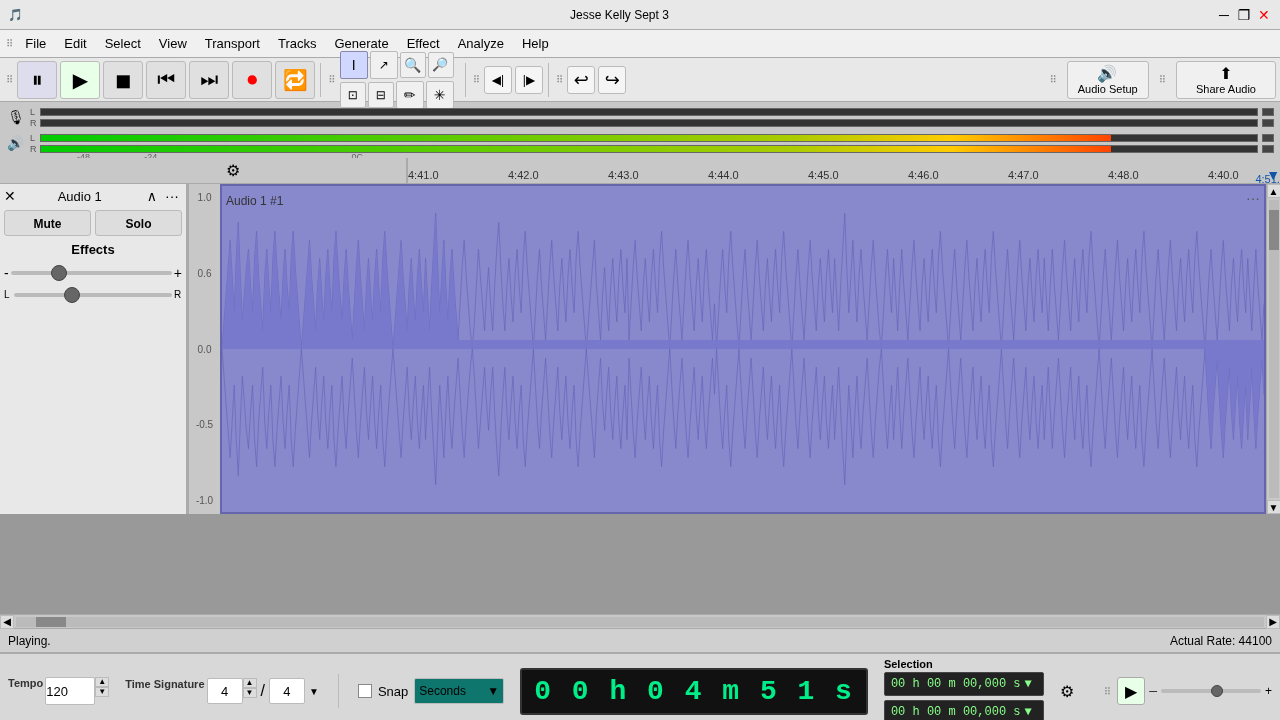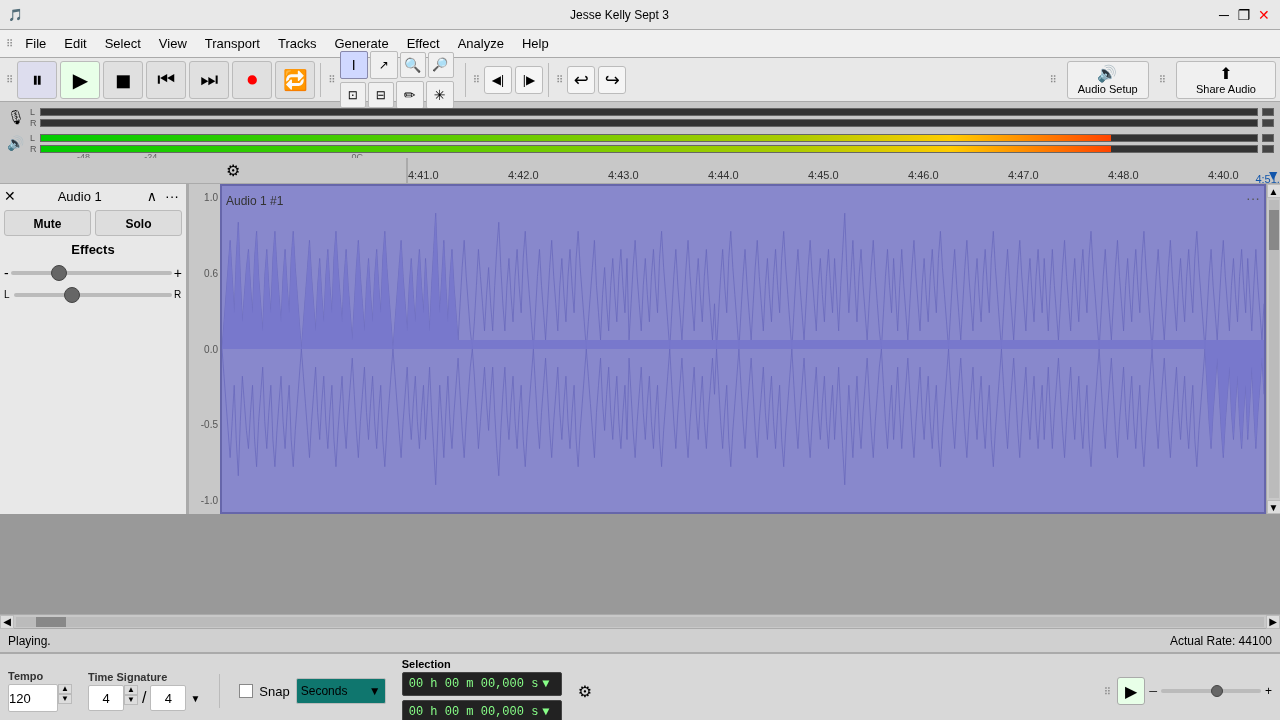--- a/index.html
+++ b/index.html
@@ -144,21 +144,21 @@
       position: absolute; top: 8px; left: 4px; font-size: 12px; color: #333; z-index: 5;
     }
     #track-menu-btn {
       position: absolute; top: 4px; right: 4px; font-size: 14px; cursor: pointer; z-index: 5; color: #555;
     }
 
     
     #yaxis {
       width: 32px; min-width: 32px; background: #c8c8c8;
       display: flex; flex-direction: column; justify-content: space-between;
-      padding: 8px 2px; font-size: 10px; color: #555; text-align: right;
+      padding: 8px 2px; font-size: 10px; color: #555; text-align: center;
       border-left: 1px solid #aaa;
     }
 
     
     #hscrollbar {
       width: 100%; height: 14px; background: #c8c8c8; display: flex; align-items: center;
       border-top: 1px solid #aaa;
     }
     .scroll-arrow { width: 14px; height: 14px; background: #ddd; border: 1px solid #bbb; display: flex; align-items: center; justify-content: center; font-size: 10px; cursor: pointer; }
     .scroll-track { flex: 1; height: 10px; background: #bbb; margin: 0 2px; position: relative; }
@@ -175,21 +175,21 @@
     }
 
     
     #footer {
       width: 100%; height: 76px; background: #d8d8d8;
       display: flex; align-items: center; padding: 0 8px; gap: 16px;
       border-top: 2px solid #aaa;
     }
 
     
-    .tempo-section, .timesig-section { display: flex; flex-direction: column; align-items: flex-start; gap: 2px; }
+    .tempo-section, .timesig-section { display: flex; flex-direction: row; align-items: flex-start; gap: 2px; }
     .footer-label { font-size: 11px; font-weight: bold; color: #333; }
     .footer-input {
       width: 50px; height: 28px; border: 1px solid #bbb; background: #fff;
       font-size: 13px; text-align: center; border-radius: 2px;
       display: flex; align-items: center;
     }
     .stepper { display: flex; flex-direction: column; }
     .stepper-btn { width: 14px; height: 10px; background: #ddd; border: 1px solid #bbb; font-size: 8px; display: flex; align-items: center; justify-content: center; cursor: pointer; line-height: 1; }
     .input-with-stepper { display: flex; align-items: stretch; }
 
@@ -629,20 +629,21 @@
 
   <div class="snap-section">
     <div class="snap-checkbox"></div>
     <span class="snap-label-text">Snap</span>
     <div class="snap-select">
       <span>Seconds</span>
       <span>▼</span>
     </div>
   </div>
 
+  <div id="timer-display">0 0 h 0 4 m 5 1 s</div>
 
   <div id="selection-section">
     <span class="selection-label">Selection</span>
     <div class="selection-time">
       <span>00 h 00 m 00,000 s</span>
       <span style="cursor:pointer;">▼</span>
     </div>
     <div class="selection-time" style="margin-top:2px;">
       <span>00 h 00 m 00,000 s</span>
       <span style="cursor:pointer;">▼</span>

